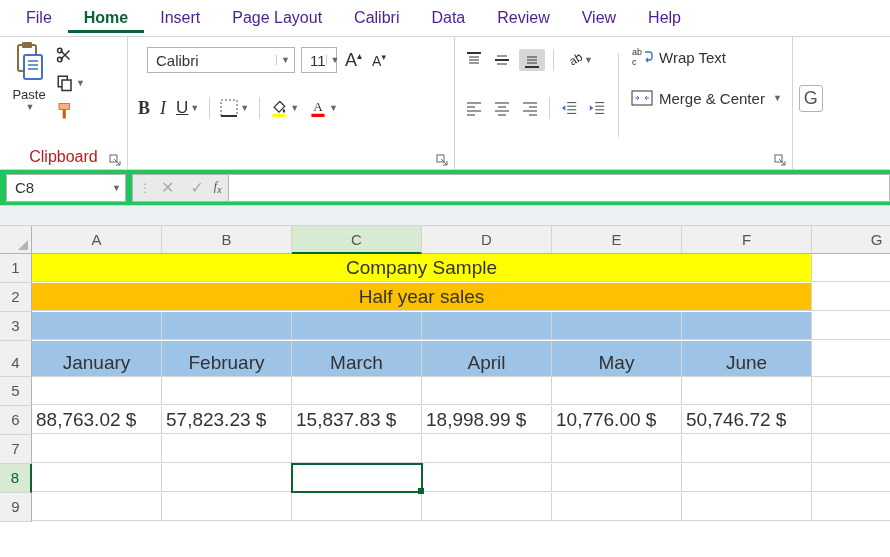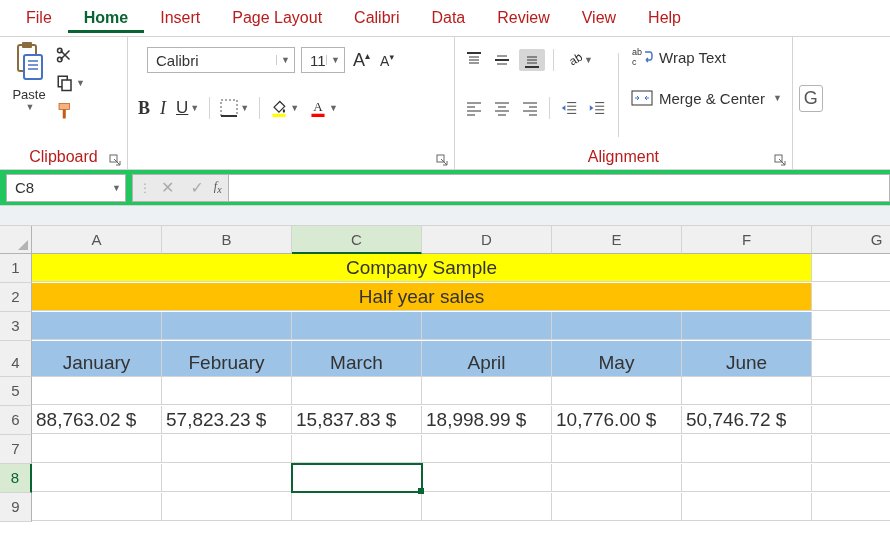--- a/index.html
+++ b/index.html
@@ -18,21 +18,21 @@
     display: flex;
     align-items: center;
     height: 36px;
     padding: 0 10px;
     gap: 0;
     background: #fff;
   }
   .menu-item {
     padding: 6px 16px;
     font-size: 16px;
-    color: #b91c1c;
+    color: #4c1d95;
     cursor: pointer;
   }
   .menu-item.active {
     color: #0a6332;
     font-weight: 600;
     border-bottom: 3px solid #0a6332;
     padding-bottom: 3px;
   }
   
   .ribbon {
@@ -96,21 +96,21 @@
     border: 1px solid #b3b3b3;
     background: #fff;
     display: flex; align-items: center;
     height: 26px;
     padding: 0 4px 0 8px;
     font-size: 15px;
     color: #333;
     cursor: pointer;
   }
   .font-name { width: 148px; }
-  .font-size { width: 44px; justify-content: flex-end; }
+  .font-size { width: 36px; }
   .caret-box {
     border-left: 1px solid #ccc;
     padding-left: 4px;
     font-size: 9px; color: #666;
     margin-left: auto;
   }
   .icon-btn {
     cursor: pointer;
     display: flex; align-items: center;
     height: 24px; padding: 0 2px;
@@ -464,21 +464,20 @@
           <svg width="22" height="18" viewBox="0 0 22 18">
               <rect x="1" y="2" width="20" height="14" fill="none" stroke="#333"></rect>
               <path d="M4 9 L8 9 M8 9 L6 7 M8 9 L6 11" stroke="#4472c4" fill="none"></path>
               <path d="M18 9 L14 9 M14 9 L16 7 M14 9 L16 11" stroke="#4472c4" fill="none"></path>
             </svg>
           <span>Merge &amp; Center</span>
           <span class="drop-caret">▼</span>
         </div>
       </div>
     </div>
-    <div class="group-label">Alignment</div>
     <div class="group-launcher">
       <svg viewBox="0 0 12 12">
           <rect x="1" y="1" width="7" height="7" fill="none" stroke="#666"></rect>
           <path d="M5 5 L11 11 M11 7 V11 H7" stroke="#666" fill="none"></path>
         </svg>
     </div>
   </div>
 
   <div class="ribbon-group partial-group">
     <div class="partial-letter">G</div>

